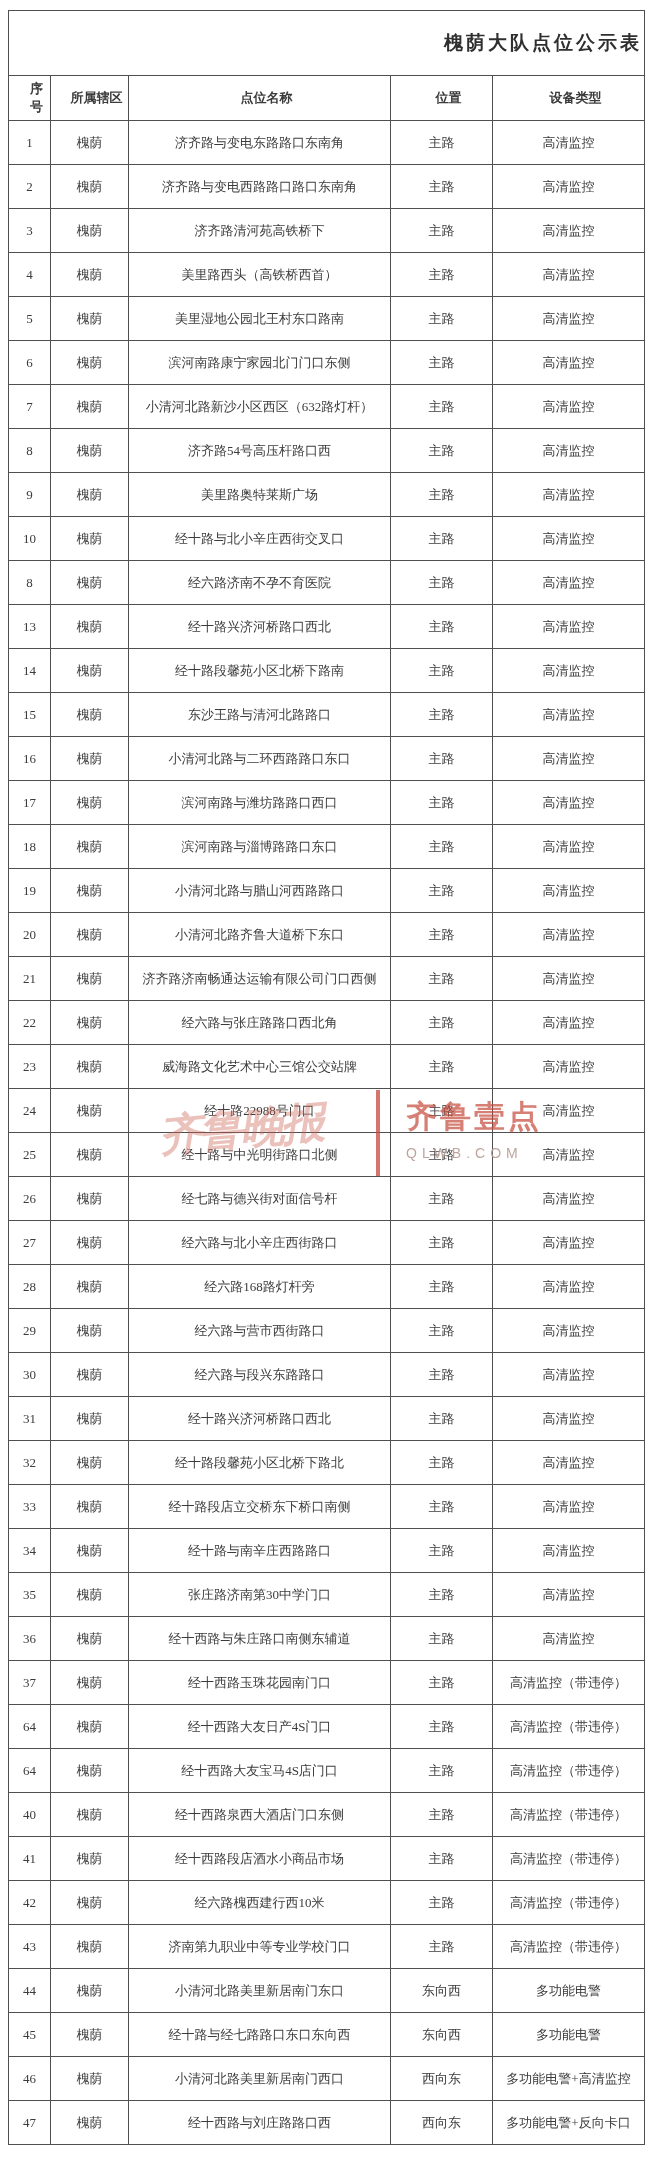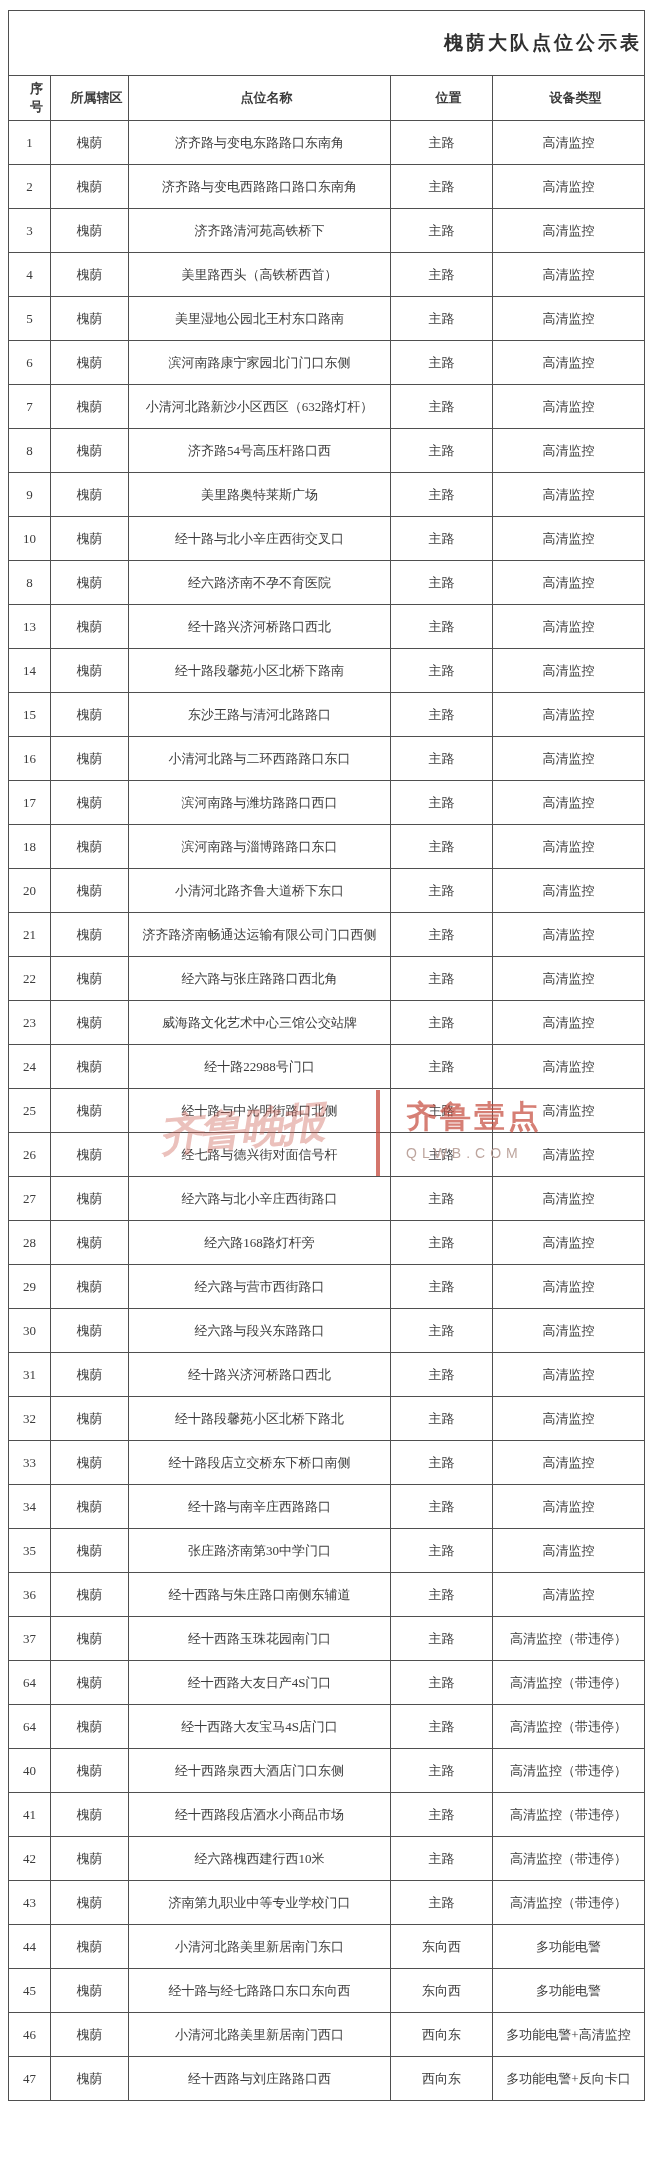--- a/index.html
+++ b/index.html
@@ -236,20 +236,27 @@
     </tr>
 
     <tr class="data-row">
       <td class="c-no">18</td>
       <td class="c-district">槐荫</td>
       <td class="c-name">滨河南路与淄博路路口东口</td>
       <td class="c-pos">主路</td>
       <td class="c-dev">高清监控</td>
     </tr>
 
+    <tr class="data-row">
+      <td class="c-no">19</td>
+      <td class="c-district">槐荫</td>
+      <td class="c-name">小清河北路与腊山河西路路口</td>
+      <td class="c-pos">主路</td>
+      <td class="c-dev">高清监控</td>
+    </tr>
 
     <tr class="data-row">
       <td class="c-no">20</td>
       <td class="c-district">槐荫</td>
       <td class="c-name">小清河北路齐鲁大道桥下东口</td>
       <td class="c-pos">主路</td>
       <td class="c-dev">高清监控</td>
     </tr>
 
     <tr class="data-row">

